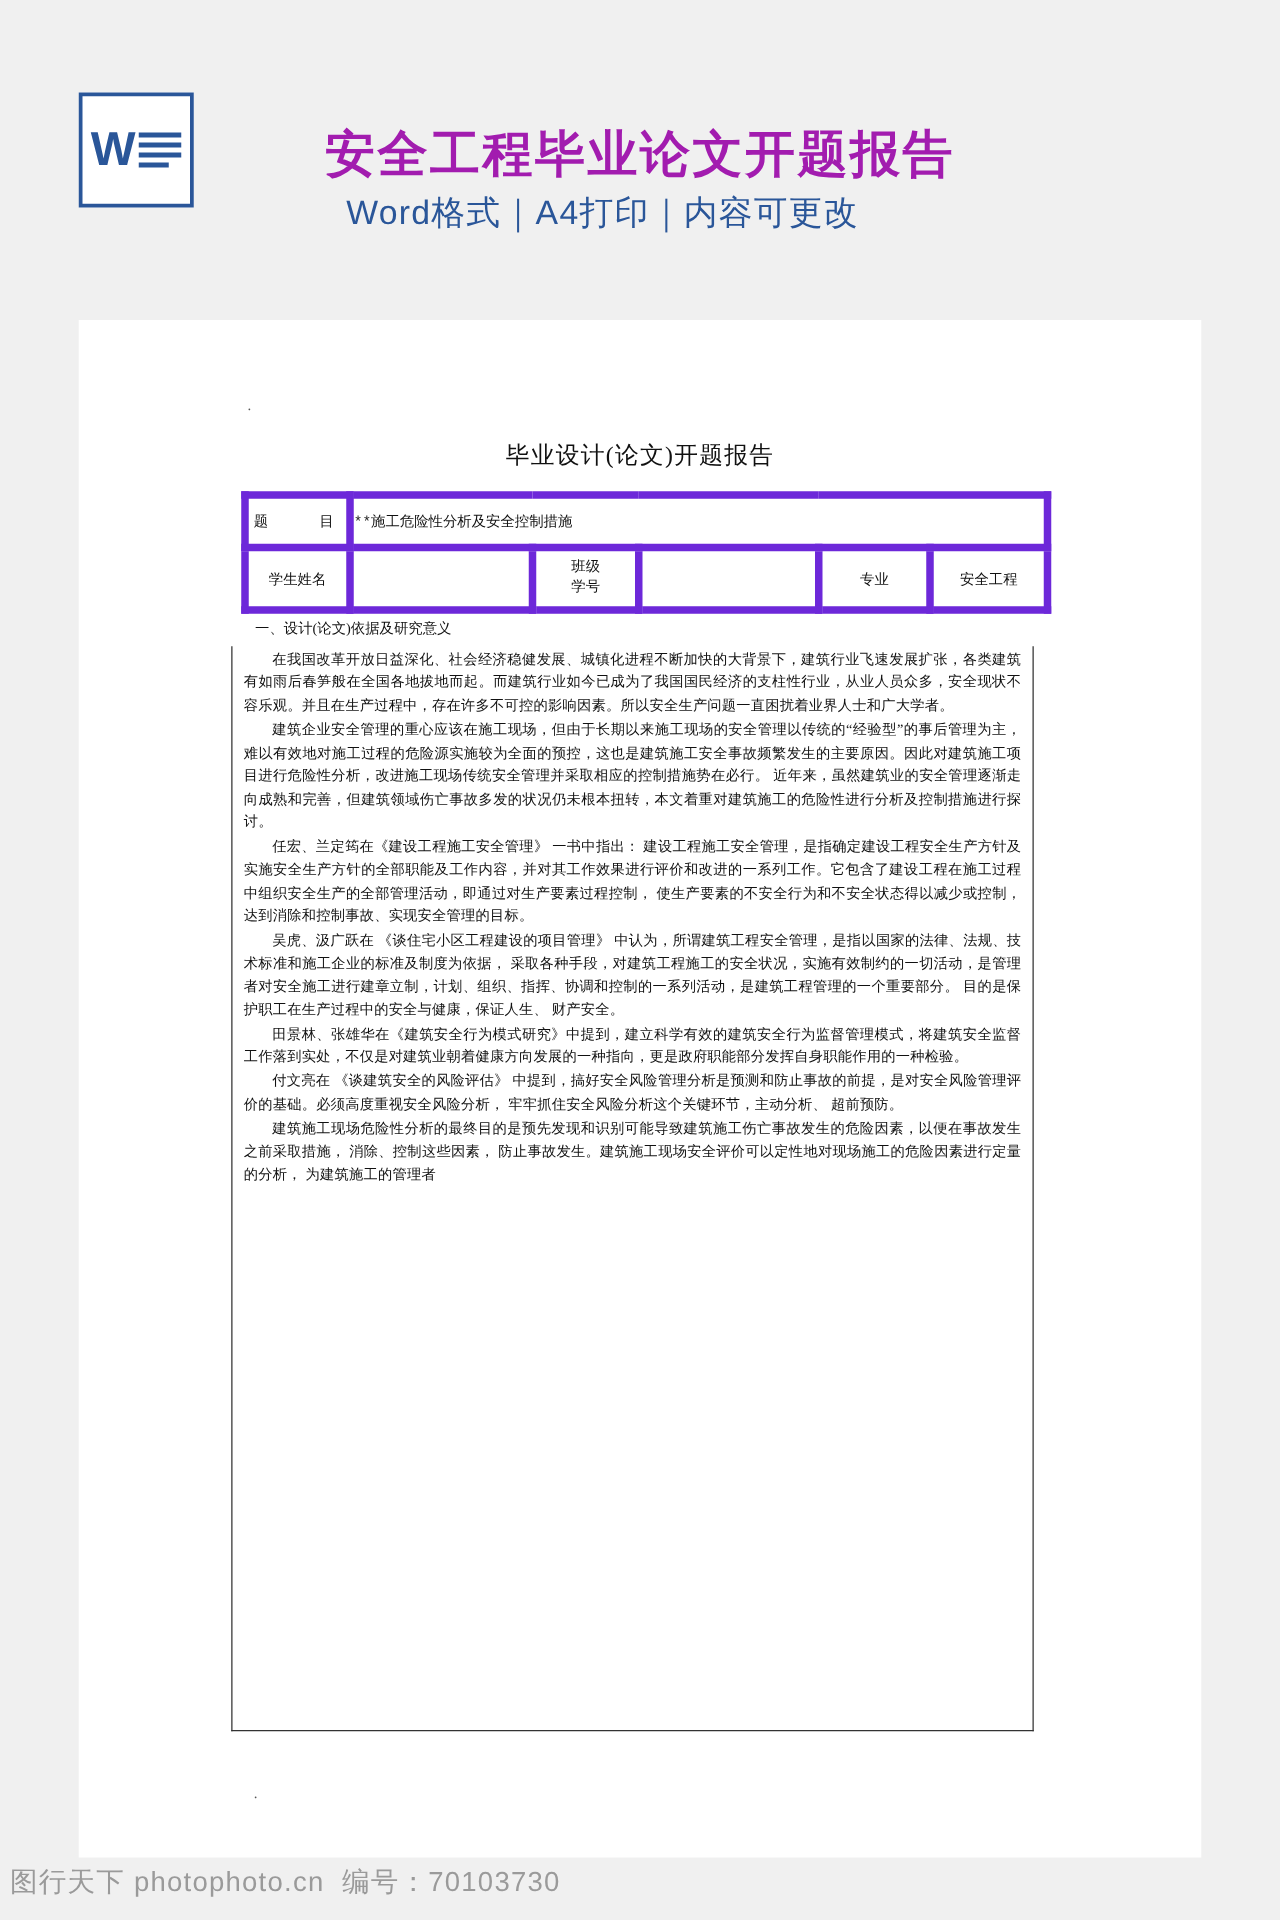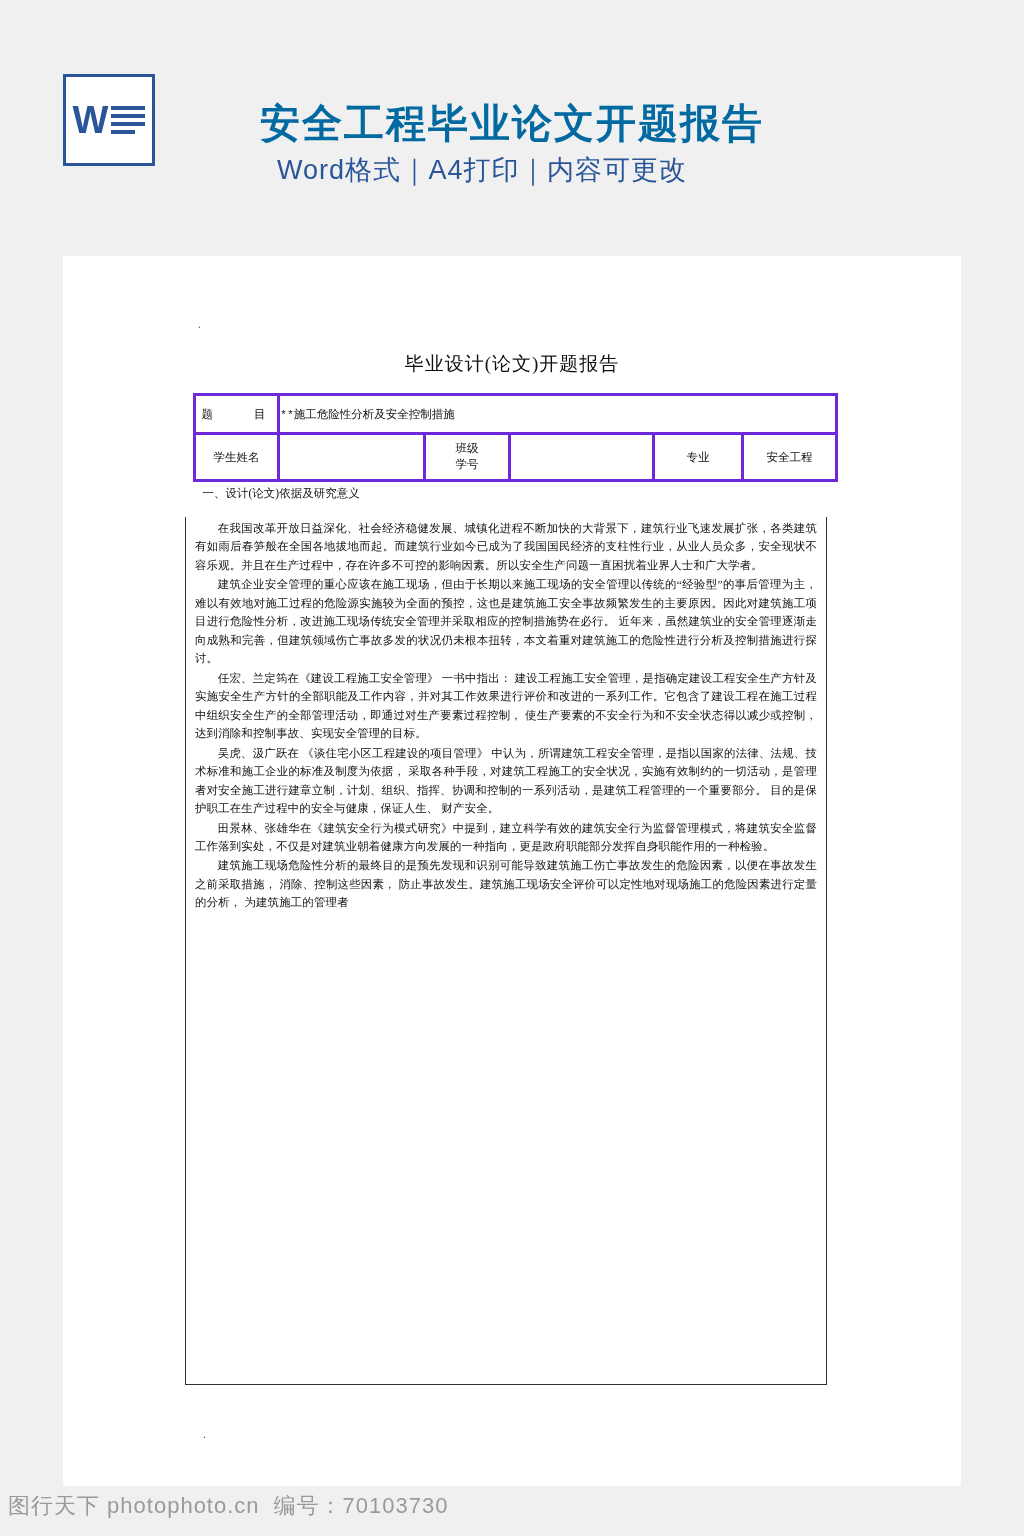--- a/index.html
+++ b/index.html
@@ -59,21 +59,21 @@
   .word-logo .lines span.short { width: 70%; }
 
   .banner-title {
     position: absolute;
     left: 0; top: 96px;
     width: 1024px;
     text-align: center;
     font-family: "Liberation Sans", sans-serif;
     font-weight: bold;
     font-size: 40px;
-    color: #0369a1;
+    color: #a21caf;
     letter-spacing: 2px;
   }
   .banner-sub {
     position: absolute;
     left: 0; top: 152px;
     width: 964px;
     text-align: center;
     font-family: "Liberation Sans", sans-serif;
     font-size: 27px;
     color: #2a5699;
@@ -121,21 +121,21 @@
   
   table.form {
     position: absolute;
     left: 130px;
     top: 137px;
     width: 642px;
     border-collapse: collapse;
     table-layout: fixed;
   }
   table.form td {
-    border: 3px solid #6d28d9;
+    border: 6px solid #6d28d9;
     font-size: 11.5px;
     color: #111;
     padding: 0;
   }
   .cell-label {
     text-align: center;
     letter-spacing: 6px;
     padding: 0 4px !important;
     height: 36px;
   }
@@ -261,20 +261,21 @@
     </tr>
   </tbody>
     </table>
 
   <div class="body-box">
     <p>在我国改革开放日益深化、社会经济稳健发展、城镇化进程不断加快的大背景下，建筑行业飞速发展扩张，各类建筑有如雨后春笋般在全国各地拔地而起。而建筑行业如今已成为了我国国民经济的支柱性行业，从业人员众多，安全现状不容乐观。并且在生产过程中，存在许多不可控的影响因素。所以安全生产问题一直困扰着业界人士和广大学者。</p>
     <p>建筑企业安全管理的重心应该在施工现场，但由于长期以来施工现场的安全管理以传统的“经验型”的事后管理为主，难以有效地对施工过程的危险源实施较为全面的预控，这也是建筑施工安全事故频繁发生的主要原因。因此对建筑施工项目进行危险性分析，改进施工现场传统安全管理并采取相应的控制措施势在必行。 近年来，虽然建筑业的安全管理逐渐走向成熟和完善，但建筑领域伤亡事故多发的状况仍未根本扭转，本文着重对建筑施工的危险性进行分析及控制措施进行探讨。</p>
     <p>任宏、兰定筠在《建设工程施工安全管理》 一书中指出： 建设工程施工安全管理，是指确定建设工程安全生产方针及实施安全生产方针的全部职能及工作内容，并对其工作效果进行评价和改进的一系列工作。它包含了建设工程在施工过程中组织安全生产的全部管理活动，即通过对生产要素过程控制， 使生产要素的不安全行为和不安全状态得以减少或控制，达到消除和控制事故、实现安全管理的目标。</p>
     <p>吴虎、汲广跃在 《谈住宅小区工程建设的项目管理》 中认为，所谓建筑工程安全管理，是指以国家的法律、法规、技术标准和施工企业的标准及制度为依据， 采取各种手段，对建筑工程施工的安全状况，实施有效制约的一切活动，是管理者对安全施工进行建章立制，计划、组织、指挥、协调和控制的一系列活动，是建筑工程管理的一个重要部分。 目的是保护职工在生产过程中的安全与健康，保证人生、 财产安全。</p>
     <p>田景林、张雄华在《建筑安全行为模式研究》中提到，建立科学有效的建筑安全行为监督管理模式，将建筑安全监督工作落到实处，不仅是对建筑业朝着健康方向发展的一种指向，更是政府职能部分发挥自身职能作用的一种检验。</p>
+    <p>付文亮在 《谈建筑安全的风险评估》 中提到，搞好安全风险管理分析是预测和防止事故的前提，是对安全风险管理评价的基础。必须高度重视安全风险分析， 牢牢抓住安全风险分析这个关键环节，主动分析、 超前预防。</p>
     <p>建筑施工现场危险性分析的最终目的是预先发现和识别可能导致建筑施工伤亡事故发生的危险因素，以便在事故发生之前采取措施， 消除、控制这些因素， 防止事故发生。建筑施工现场安全评价可以定性地对现场施工的危险因素进行定量的分析， 为建筑施工的管理者</p>
   </div>
 </div>
 
 <div class="footer-wm">
   <span>图行天下 photophoto.cn</span>
   <span class="num">编号：</span>
   <span>70103730</span>
 </div>
 

